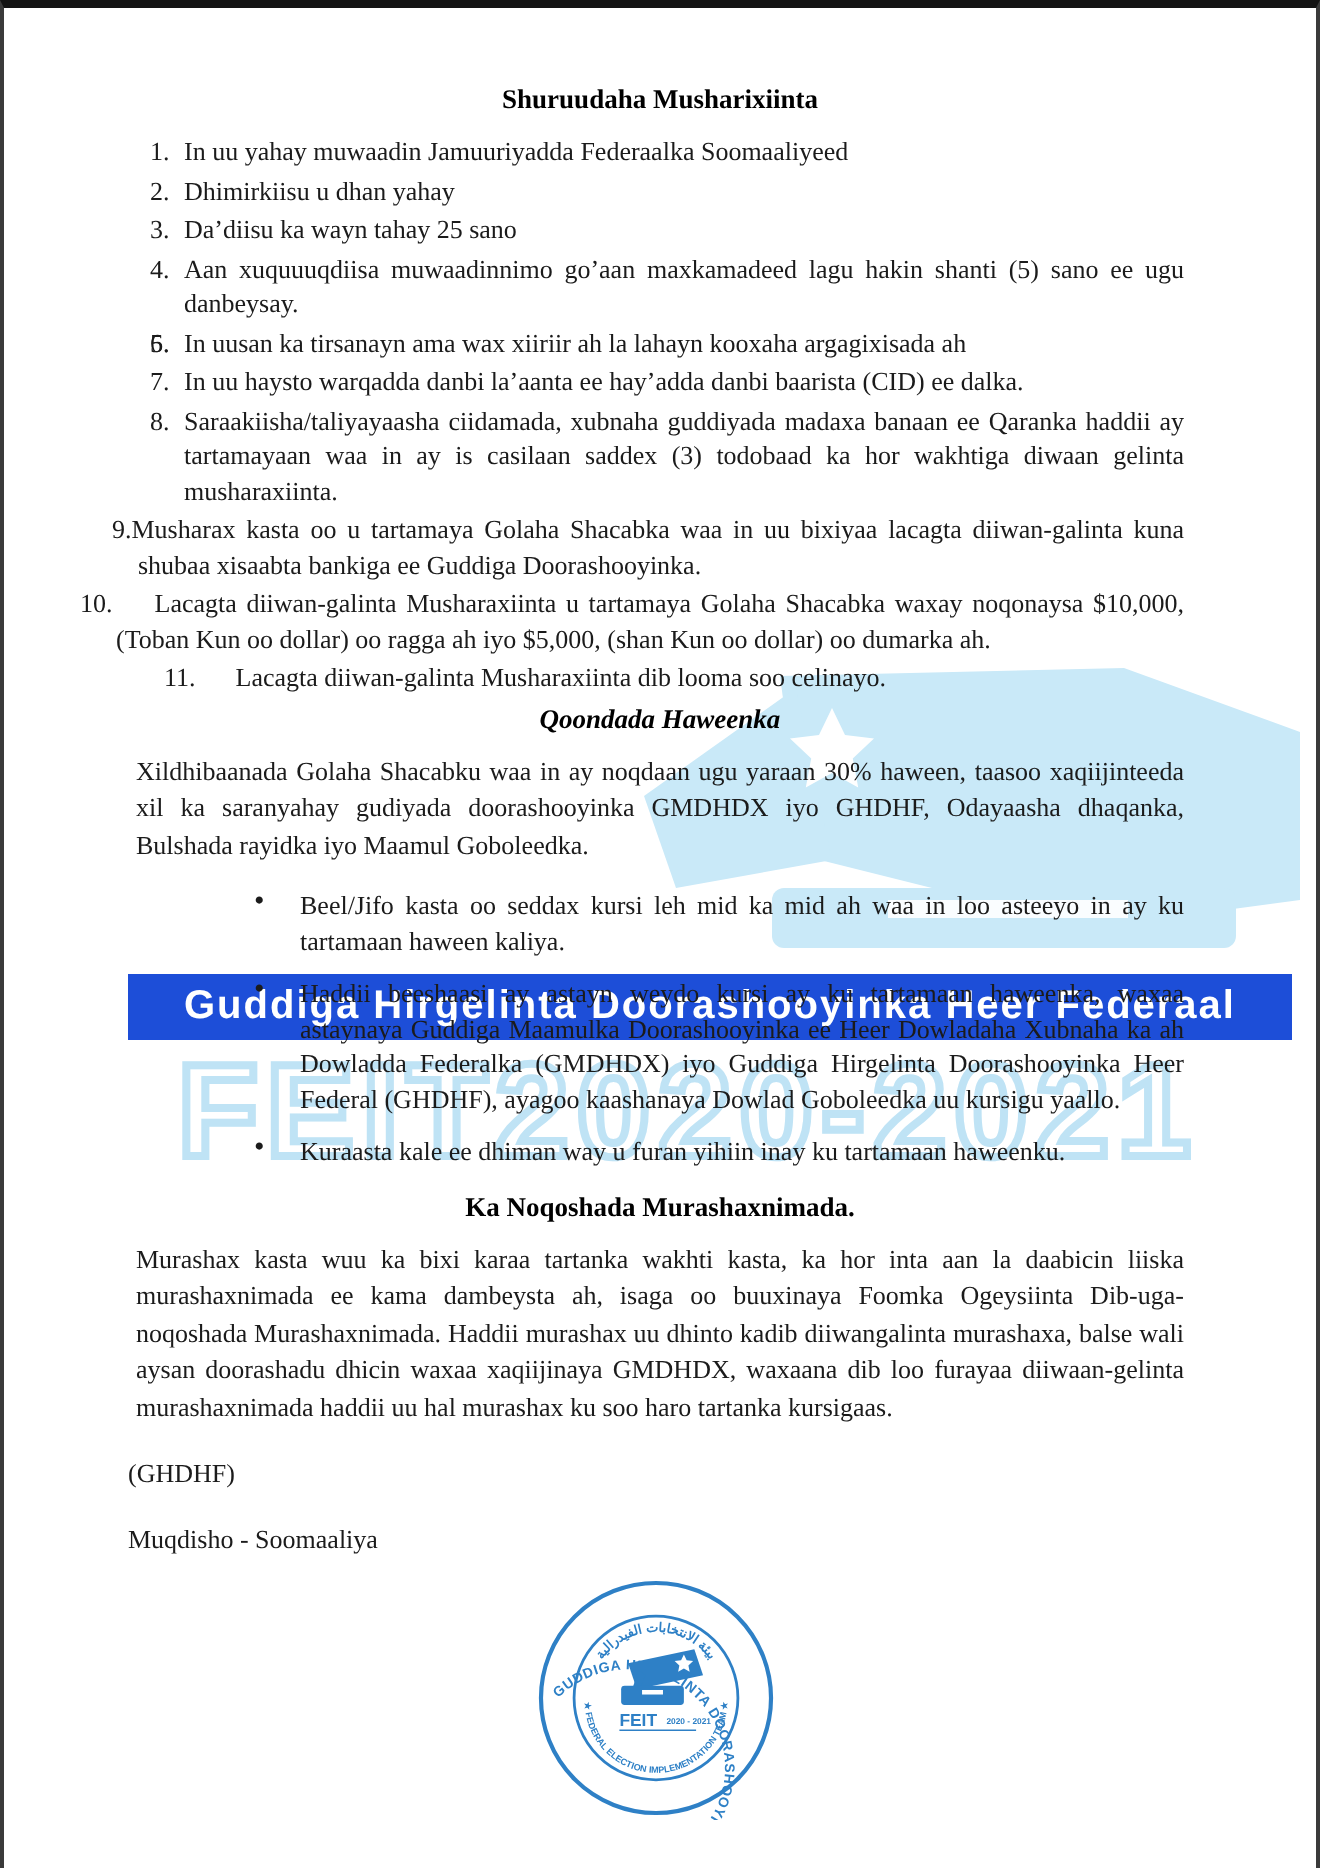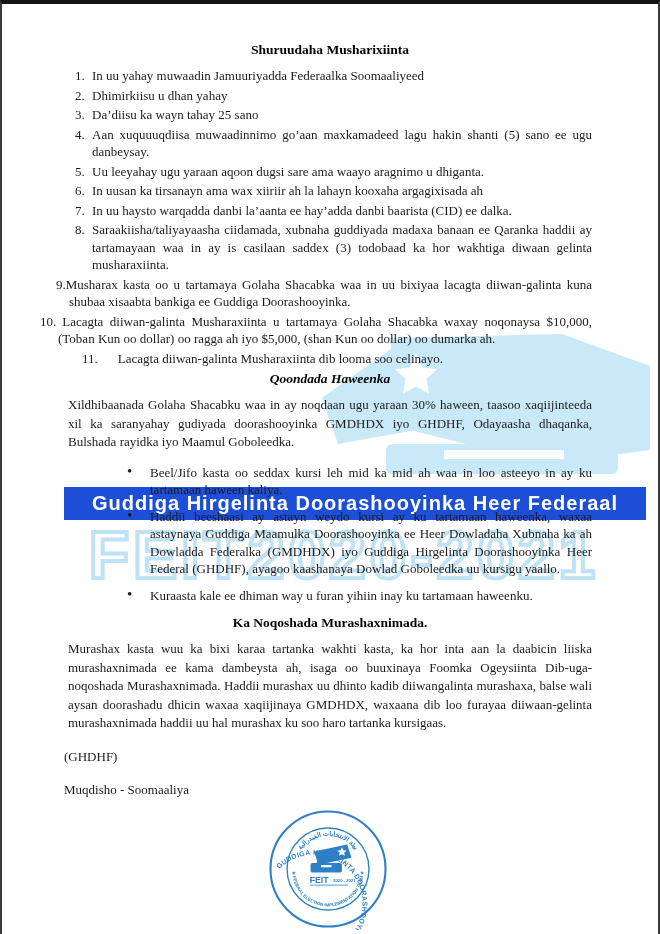--- a/index.html
+++ b/index.html
@@ -44,21 +44,21 @@
   }
   h3.hd{font-size:13.5px;margin:0 0 7px 4px;line-height:20px;text-align:center;color:#000;}
   h3.hd2{margin-top:0;font-style:italic;}
   .list{position:relative;}
   .li{position:relative;padding-left:28px;margin-bottom:2px;}
   .li .num{position:absolute;left:11px;top:0;}
   .li-inline{padding-left:14px;text-indent:-14px;}
   .li-inline .num{position:static;}
   .li-9{margin-left:-8px;padding-left:13px;text-indent:-13px;}
   .li-10{margin-left:-24px;padding-left:18px;text-indent:-18px;}
-  .li-10 .num{margin-right:6px;}
+  .li-10 .num{margin-right:21px;}
   .li-11{margin-left:0;padding-left:18px;text-indent:0;}
   .li-11 .num{margin-right:20px;font-family:Liberation Serif, serif;}
   .para{margin:5px 0 0 4px;line-height:18.5px;}
   .bullets{margin-top:12px;}
   .bullet{position:relative;padding-left:86px;margin-bottom:9px;line-height:17.5px;}
   .bullet::before{content:"\2022";position:absolute;left:63px;top:-1px;font-size:15px;}
   .hd3{margin-top:15px;}
   .center-line{margin-top:15px;line-height:18px;}
   .seal-wrap{display:flex;justify-content:center;margin-top:9px;}
 </style>
@@ -85,21 +85,21 @@
 
   <div class="content">
 
     <h3 class="hd">Shuruudaha Musharixiinta</h3>
 
     <div class="list">
       <div class="li"><span class="num">1.</span><span>In uu yahay muwaadin Jamuuriyadda Federaalka Soomaaliyeed</span></div>
       <div class="li"><span class="num">2.</span><span>Dhimirkiisu u dhan yahay</span></div>
       <div class="li"><span class="num">3.</span><span>Da’diisu ka wayn tahay 25 sano</span></div>
       <div class="li"><span class="num">4.</span><span>Aan xuquuuqdiisa muwaadinnimo go’aan maxkamadeed lagu hakin shanti (5) sano ee ugu danbeysay.</span></div>
-      <div class="li"><span class="num">5.</span><span>Uu leeyahay ugu yaraan aqoon dugsi sare ama waayo aragnimo u dhiganta.</span></div>
+      <div class="li"><span class="num">5.</span></div>
       <div class="li"><span class="num">6.</span><span>In uusan ka tirsanayn ama wax xiiriir ah la lahayn kooxaha argagixisada ah</span></div>
       <div class="li"><span class="num">7.</span><span>In uu haysto warqadda danbi la’aanta ee hay’adda danbi baarista (CID) ee dalka.</span></div>
       <div class="li"><span class="num">8.</span><span>Saraakiisha/taliyayaasha ciidamada, xubnaha guddiyada madaxa banaan ee Qaranka haddii ay tartamayaan waa in ay is casilaan saddex (3) todobaad ka hor wakhtiga diwaan gelinta musharaxiinta.</span></div>
       <div class="li li-inline li-9"><span class="num">9.</span><span>Musharax kasta oo u tartamaya Golaha Shacabka waa in uu bixiyaa lacagta diiwan-galinta kuna shubaa xisaabta bankiga ee Guddiga Doorashooyinka.</span></div>
       <div class="li li-inline li-10"><span class="num">10.</span><span>Lacagta diiwan-galinta Musharaxiinta u tartamaya Golaha Shacabka waxay noqonaysa $10,000, (Toban Kun oo dollar) oo ragga ah  iyo  $5,000, (shan Kun oo dollar) oo dumarka ah.</span></div>
       <div class="li li-inline li-11"><span class="num">11.</span><span>Lacagta diiwan-galinta Musharaxiinta dib looma soo celinayo.</span></div>
     </div>
 
     <h3 class="hd hd2">Qoondada Haweenka</h3>
     <div class="para">Xildhibaanada Golaha Shacabku waa in ay noqdaan ugu yaraan 30% haween, taasoo xaqiijinteeda xil ka saranyahay gudiyada doorashooyinka GMDHDX iyo GHDHF, Odayaasha dhaqanka, Bulshada rayidka iyo Maamul Goboleedka.</div>

